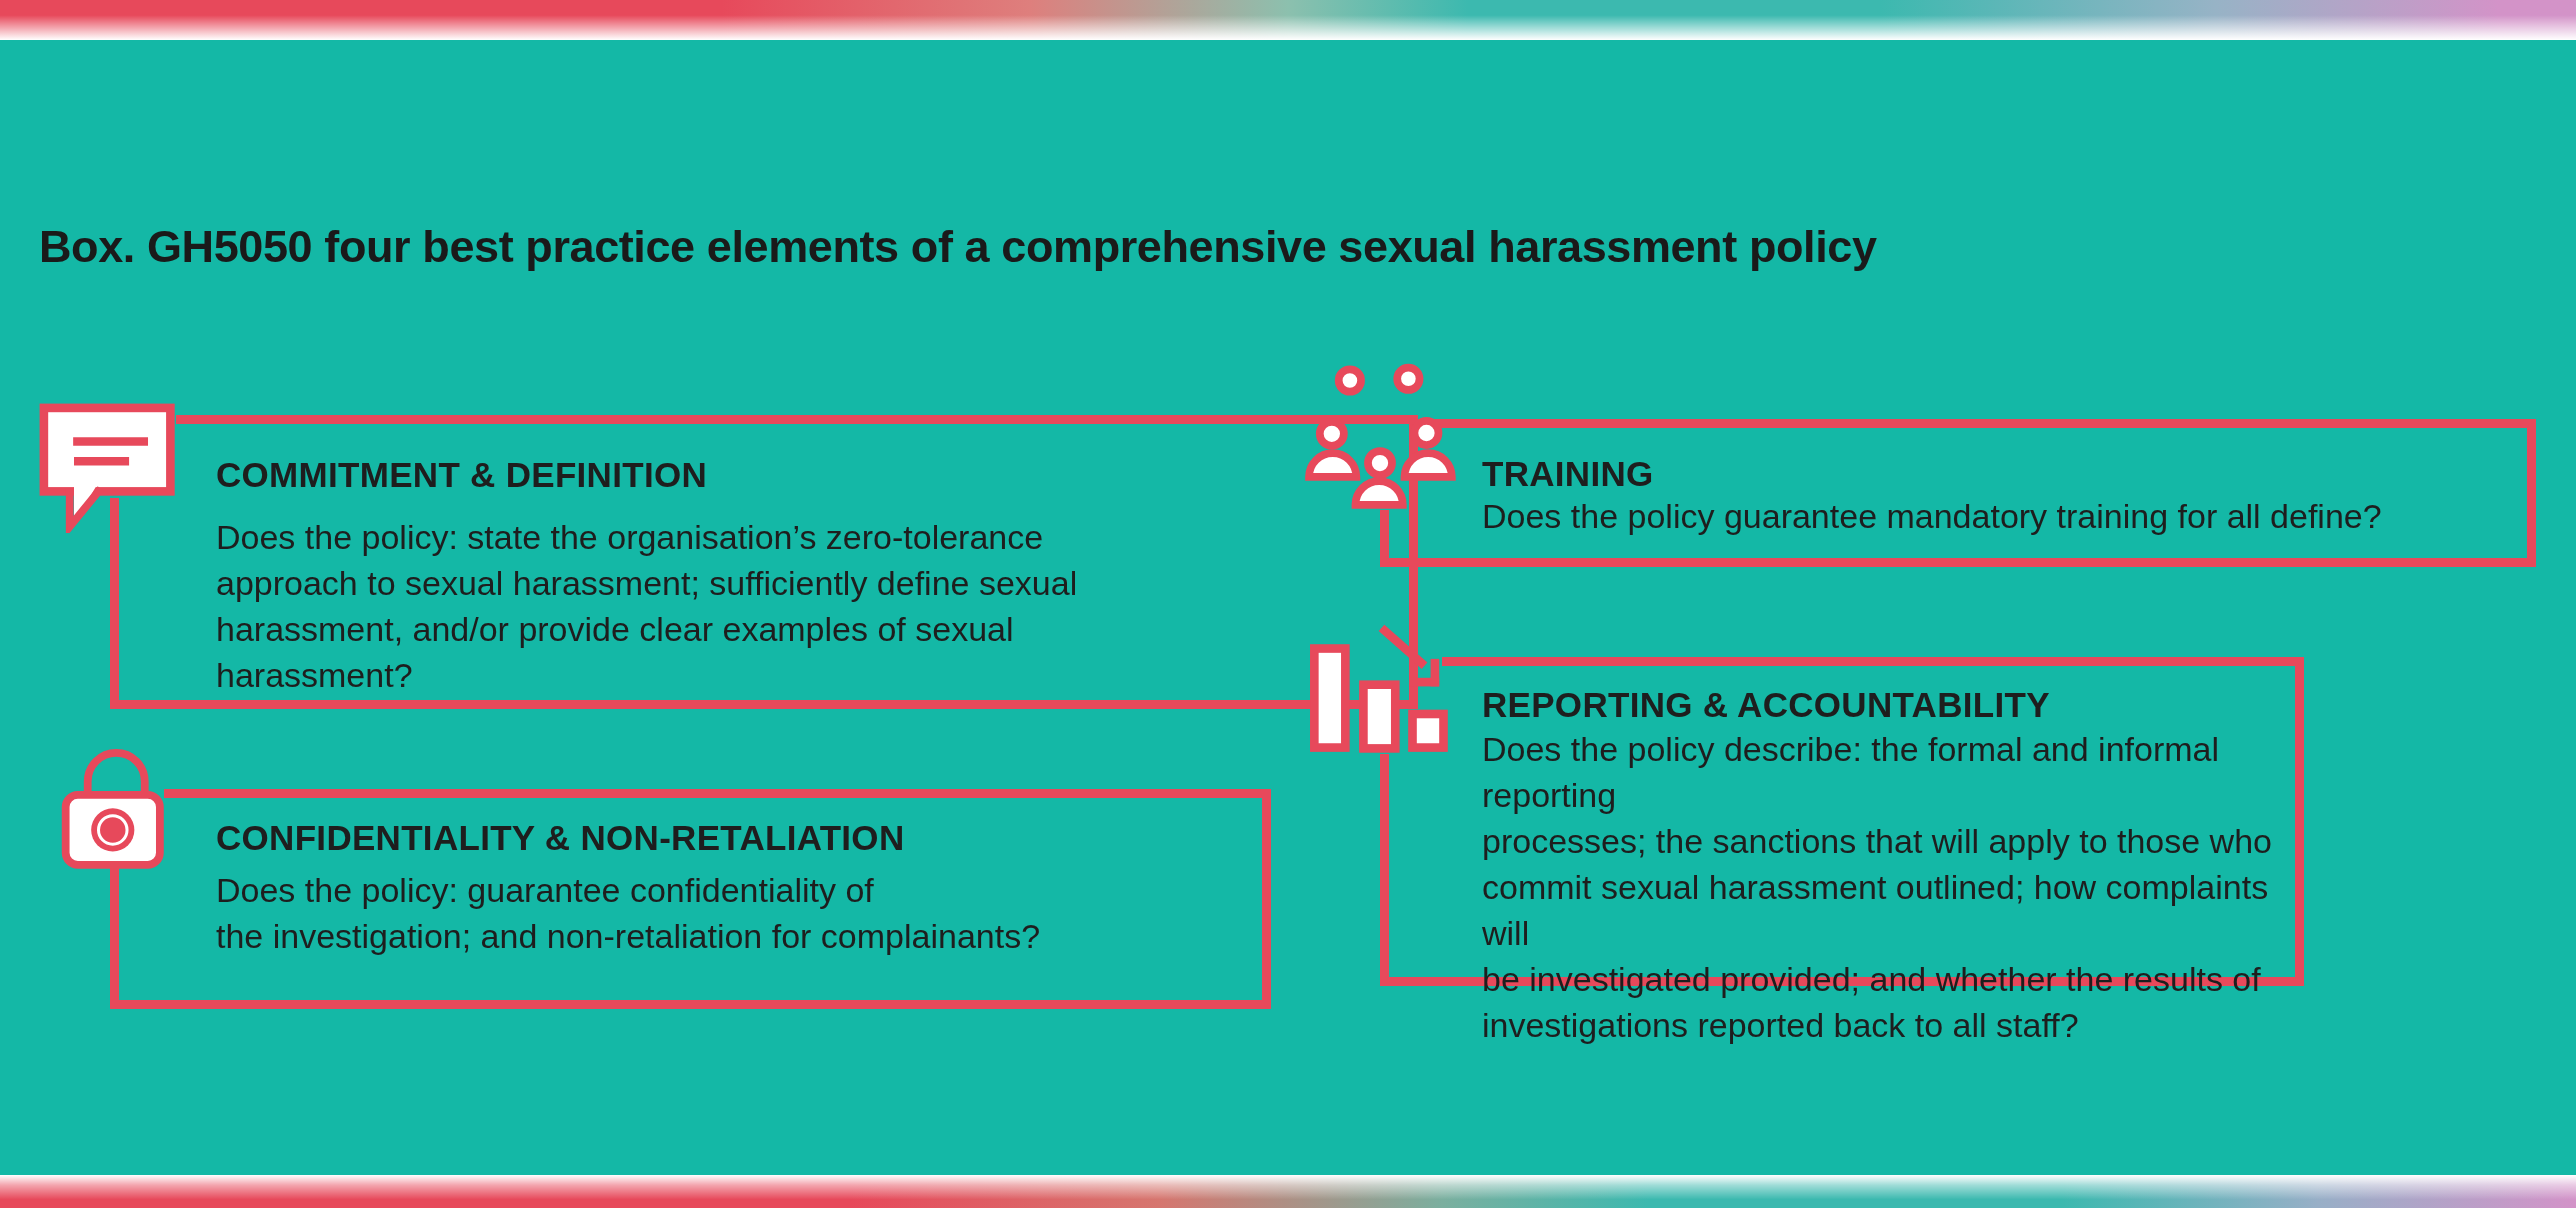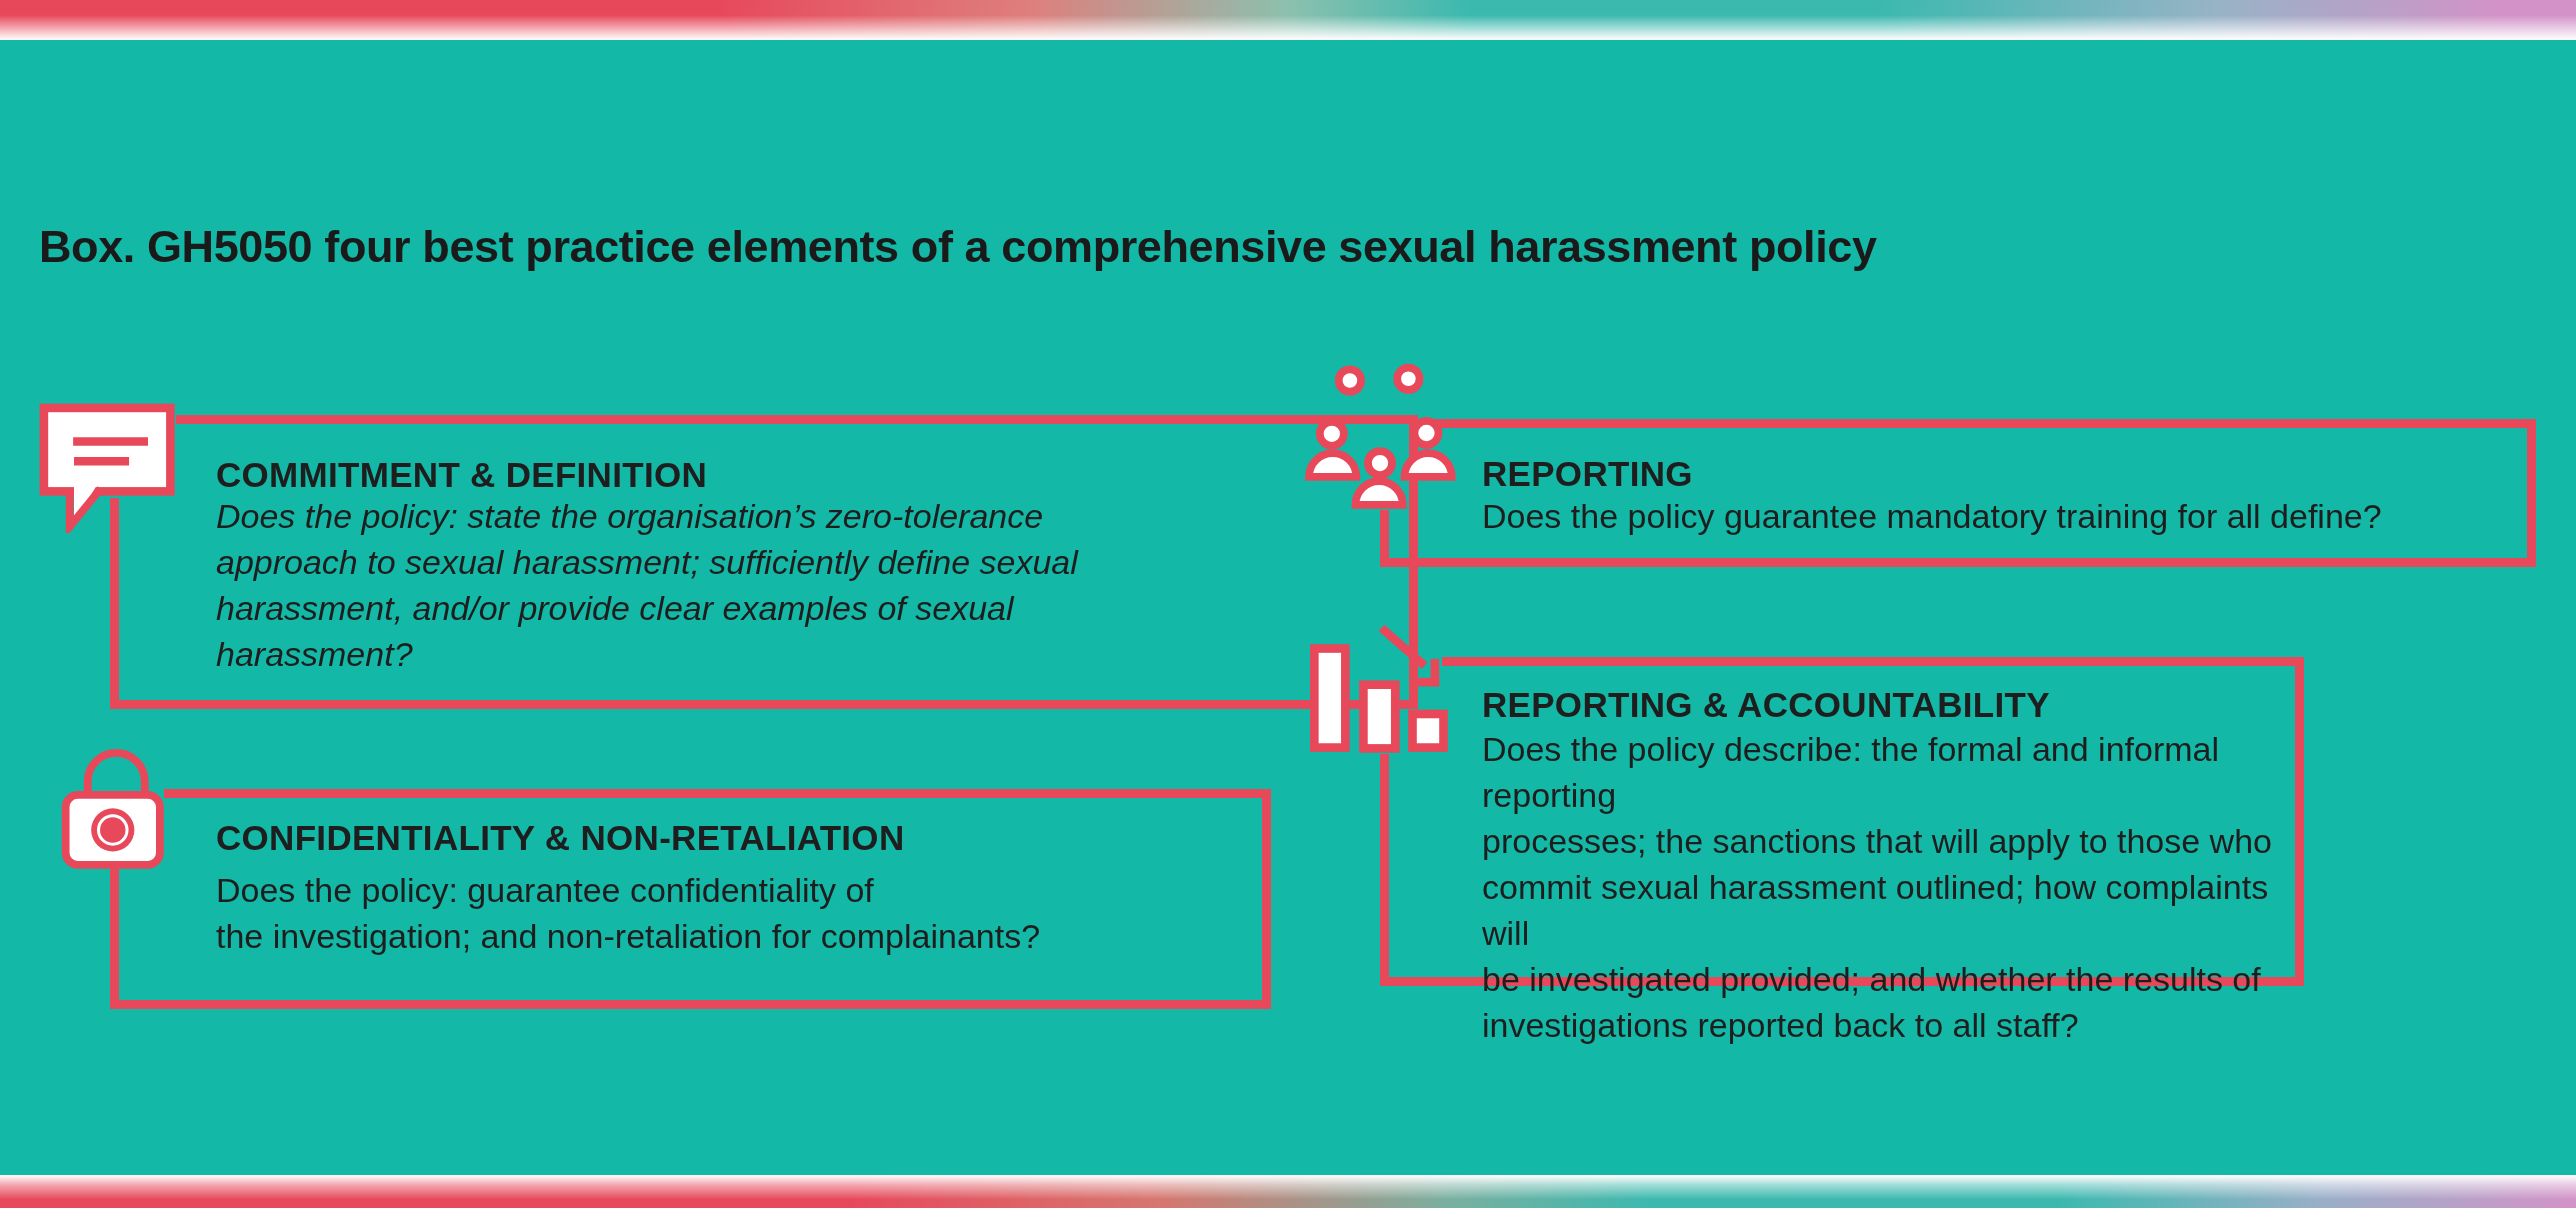--- a/index.html
+++ b/index.html
@@ -77,21 +77,21 @@
     color:#1e1e1e;white-space:nowrap;
   }
   .policy-box p{
     position:absolute;left:106px;margin:0;
     font-size:34px;line-height:46px;font-weight:400;
     color:#1e1e1e;white-space:pre-line;
   }
   #box-training h2, #box-reporting h2,
   #box-training p, #box-reporting p{left:102px;}
 
-  #box-commitment h2{top:40px;}      #box-commitment p{top:78px;font-style:italic;}
+  #box-commitment h2{top:40px;}      #box-commitment p{top:99px;}
   #box-confidentiality h2{top:29px;} #box-confidentiality p{top:78px;}
   #box-training h2{top:35px;}        #box-training p{top:74px;}
   #box-reporting h2{top:28px;}       #box-reporting p{top:69px;}
 
   
   .icon{position:absolute;color:var(--accent,#e7495b);}
   #icon-bubble{left:37px;top:399px;}
   #icon-lock{left:54px;top:740px;}
   #icon-people{left:1297px;top:359px;}
   #icon-chart{left:1304px;top:619px;}
@@ -125,21 +125,21 @@
     <h2>CONFIDENTIALITY &amp; NON-RETALIATION</h2>
     <p>Does the policy: guarantee confidentiality of
 the investigation; and non-retaliation for complainants?</p>
   </div>
 
   <div class="policy-box" id="box-training">
     <i class="seg seg-t"></i>
     <i class="seg seg-l"></i>
     <i class="seg seg-b"></i>
     <i class="seg seg-r"></i>
-    <h2>REPORTING</h2>
+    <h2>TRAINING</h2>
     <p>Does the policy guarantee mandatory training for all define?</p>
   </div>
 
   <div class="policy-box" id="box-reporting">
     <i class="seg seg-t"></i>
     <i class="seg seg-l"></i>
     <i class="seg seg-b"></i>
     <i class="seg seg-r"></i>
     <h2>REPORTING &amp; ACCOUNTABILITY</h2>
     <p>Does the policy describe: the formal and informal reporting

